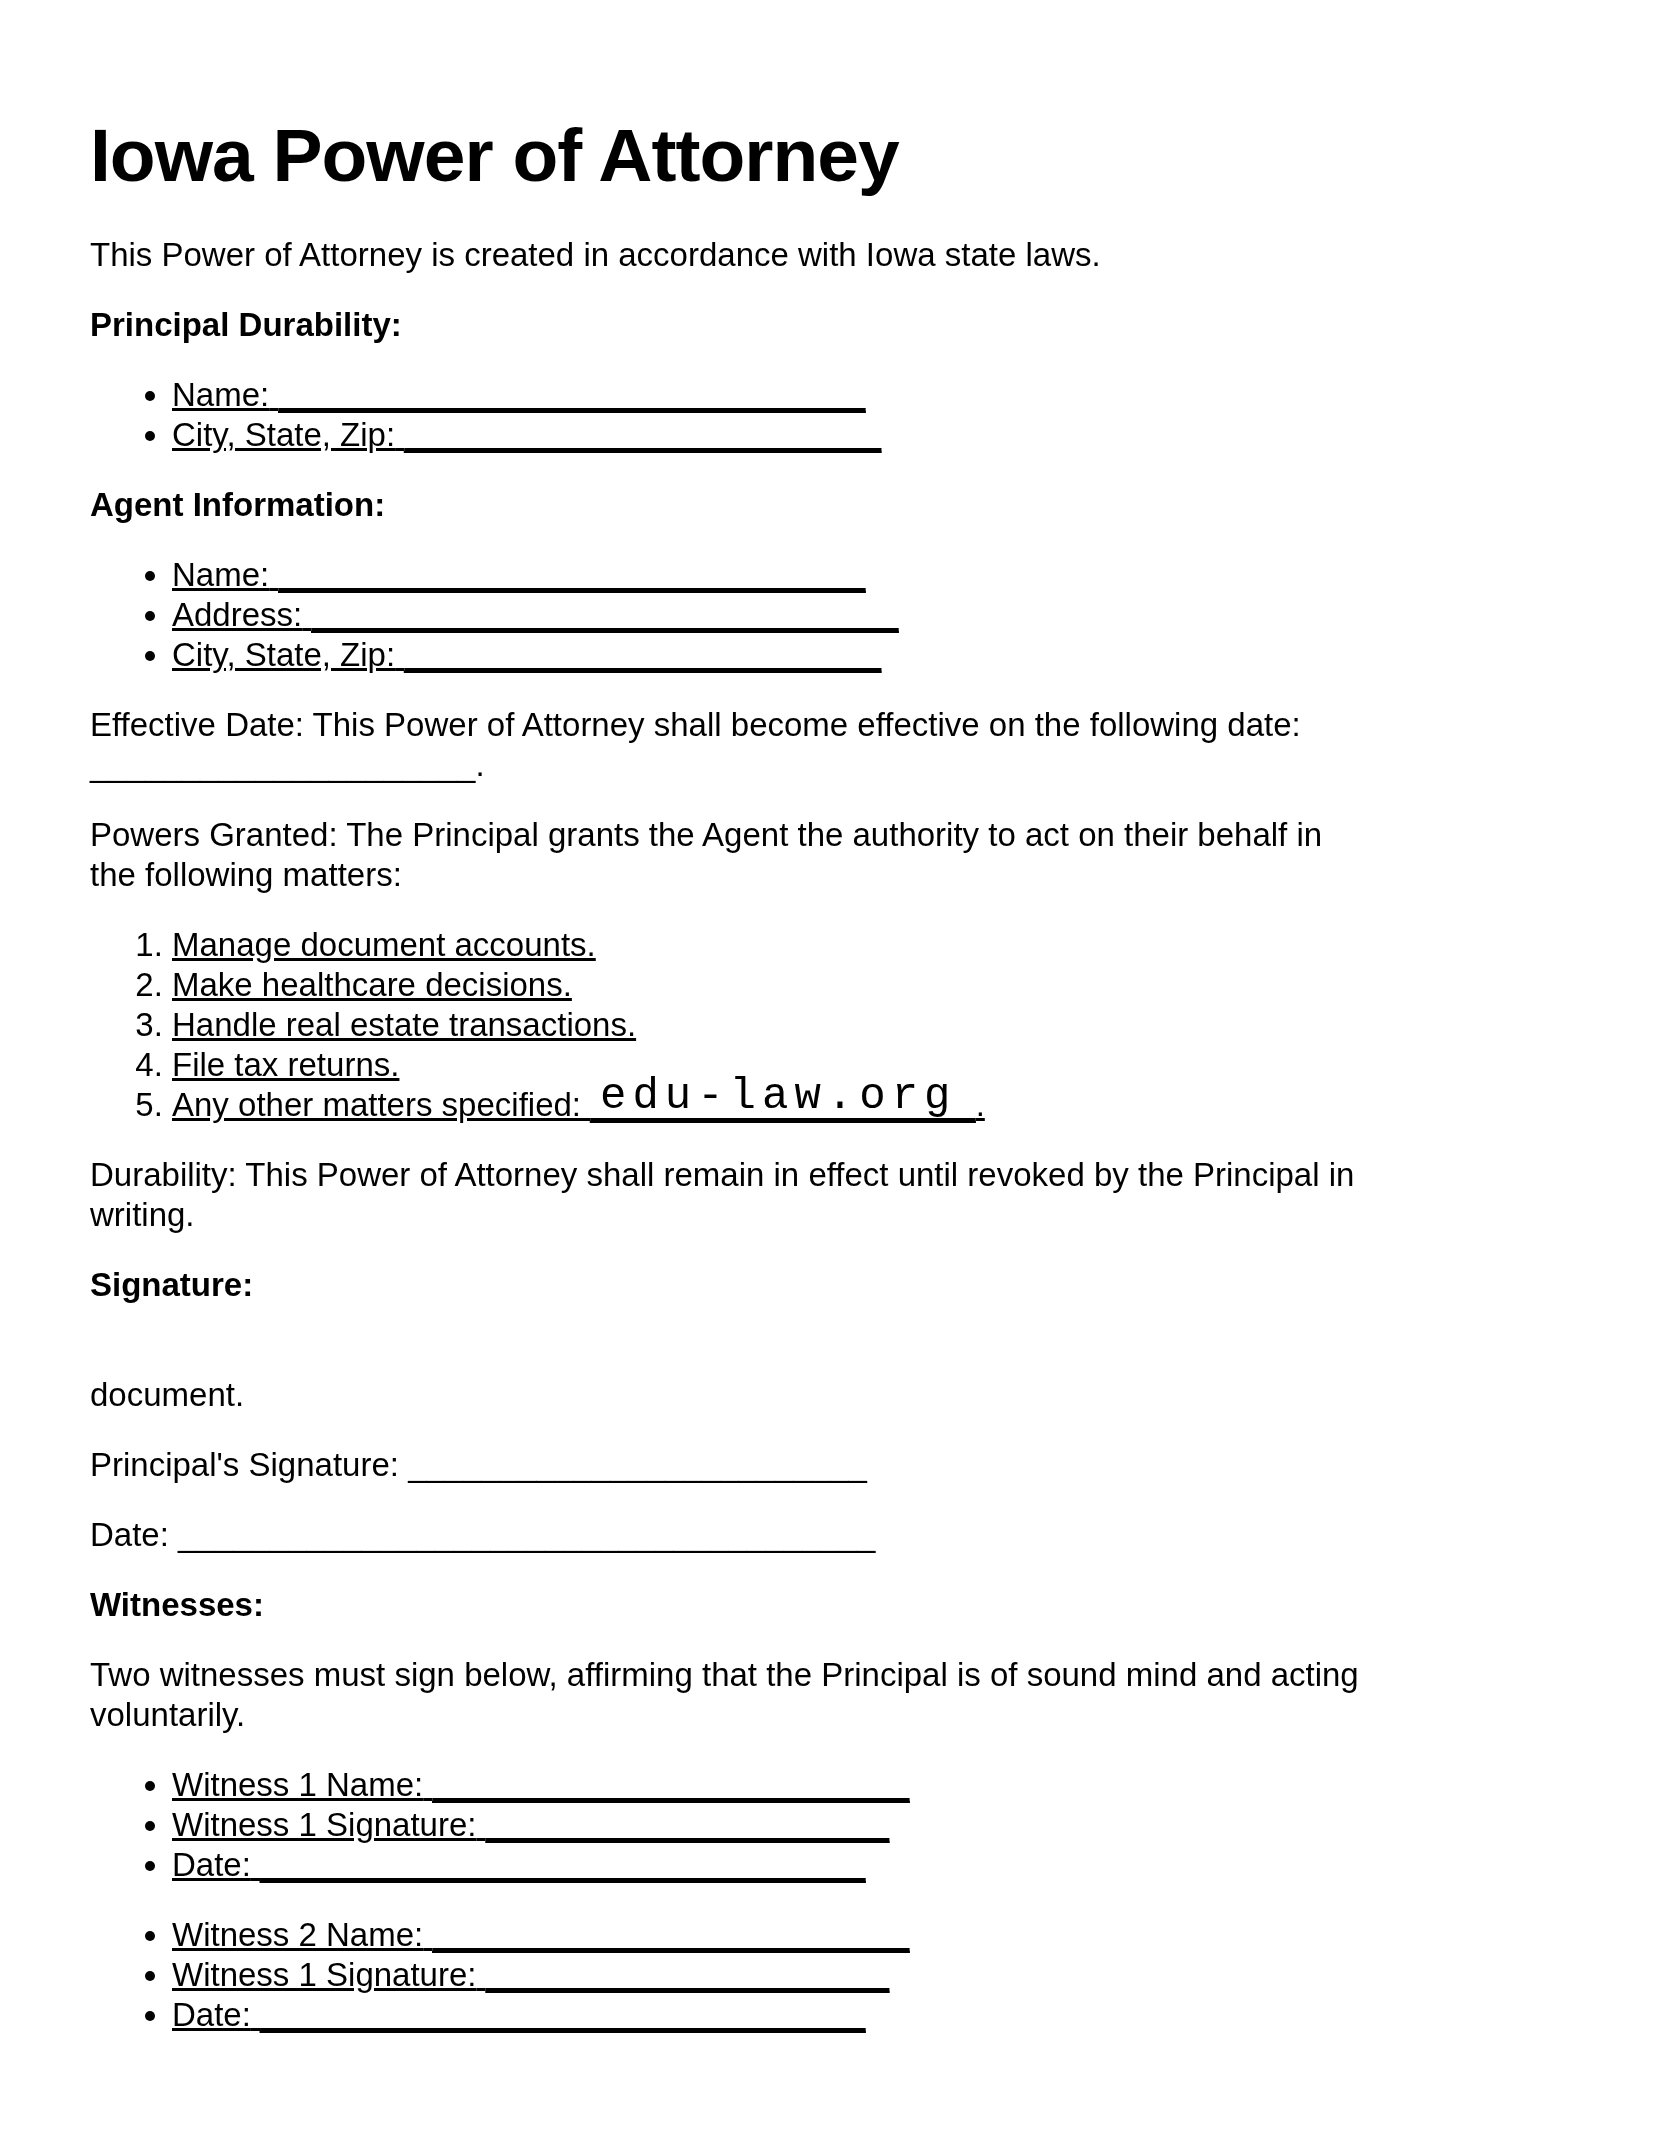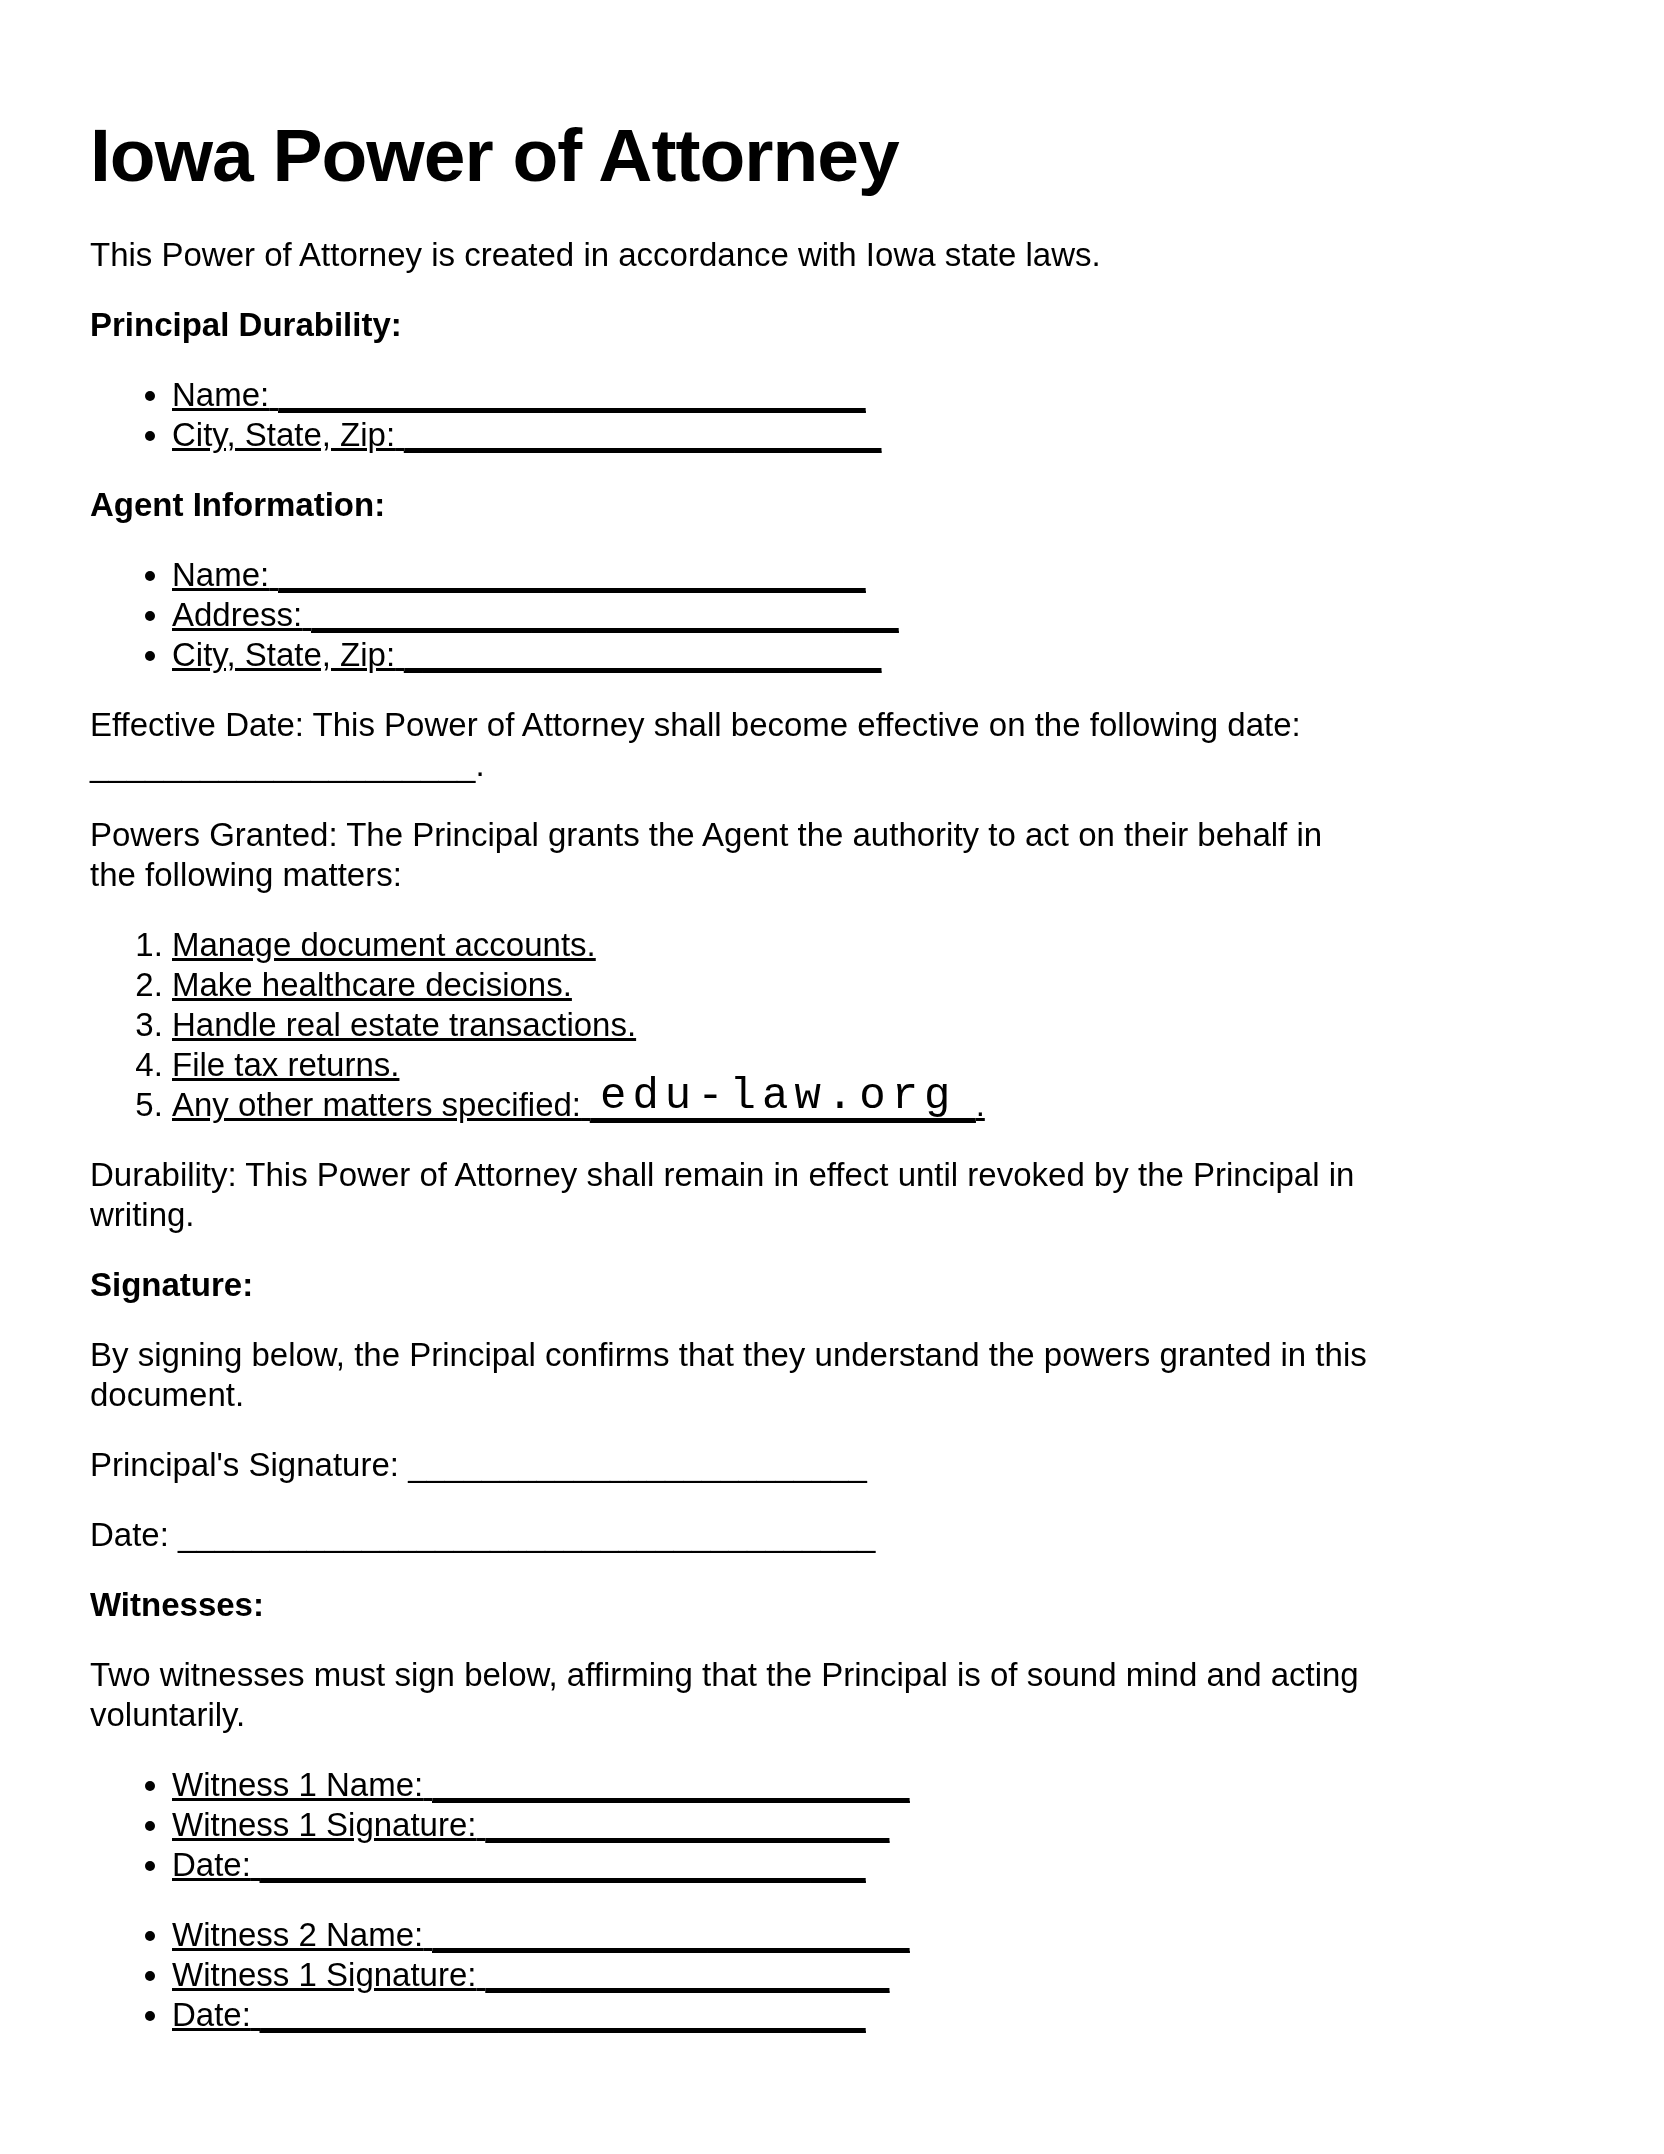--- a/index.html
+++ b/index.html
@@ -92,21 +92,21 @@
 
   <p>
     <span class="lead">Durability:</span>
     <span>This Power of Attorney shall remain in effect until revoked by the Principal in</span><br>
     <span>writing.</span>
   </p>
 
   <p class="sec-heading">Signature:</p>
 
   <p>
-    <span>By signing below, the Principal confirms that they understand the powers granted in this</span><br>
+    <br>
     <span>document.</span>
   </p>
 
   <p>
     <span>Principal's Signature:</span>
     <span>_________________________</span>
   </p>
 
   <p>
     <span>Date:</span>

